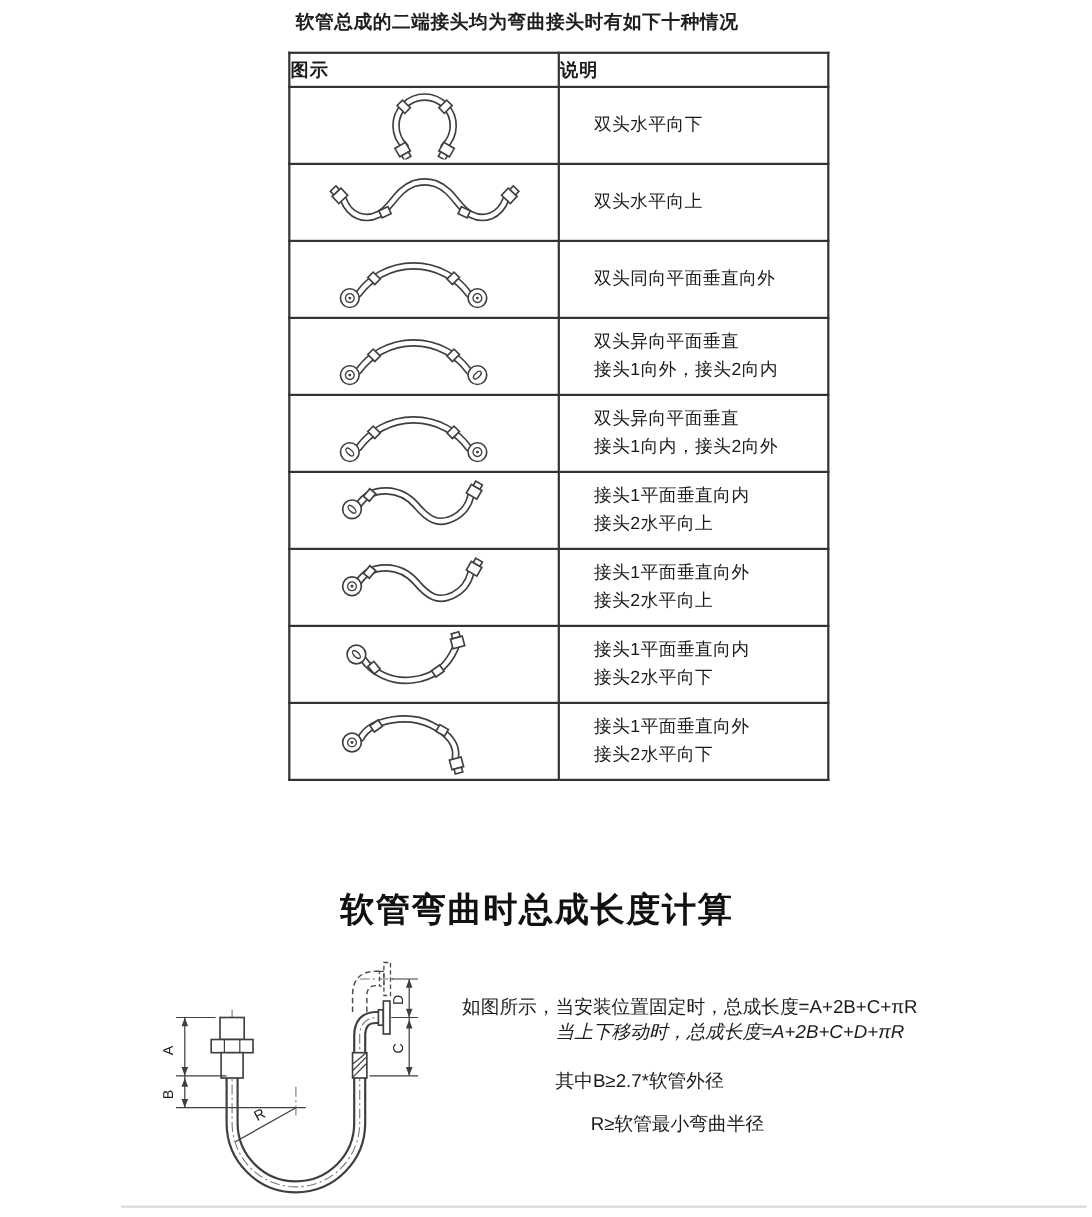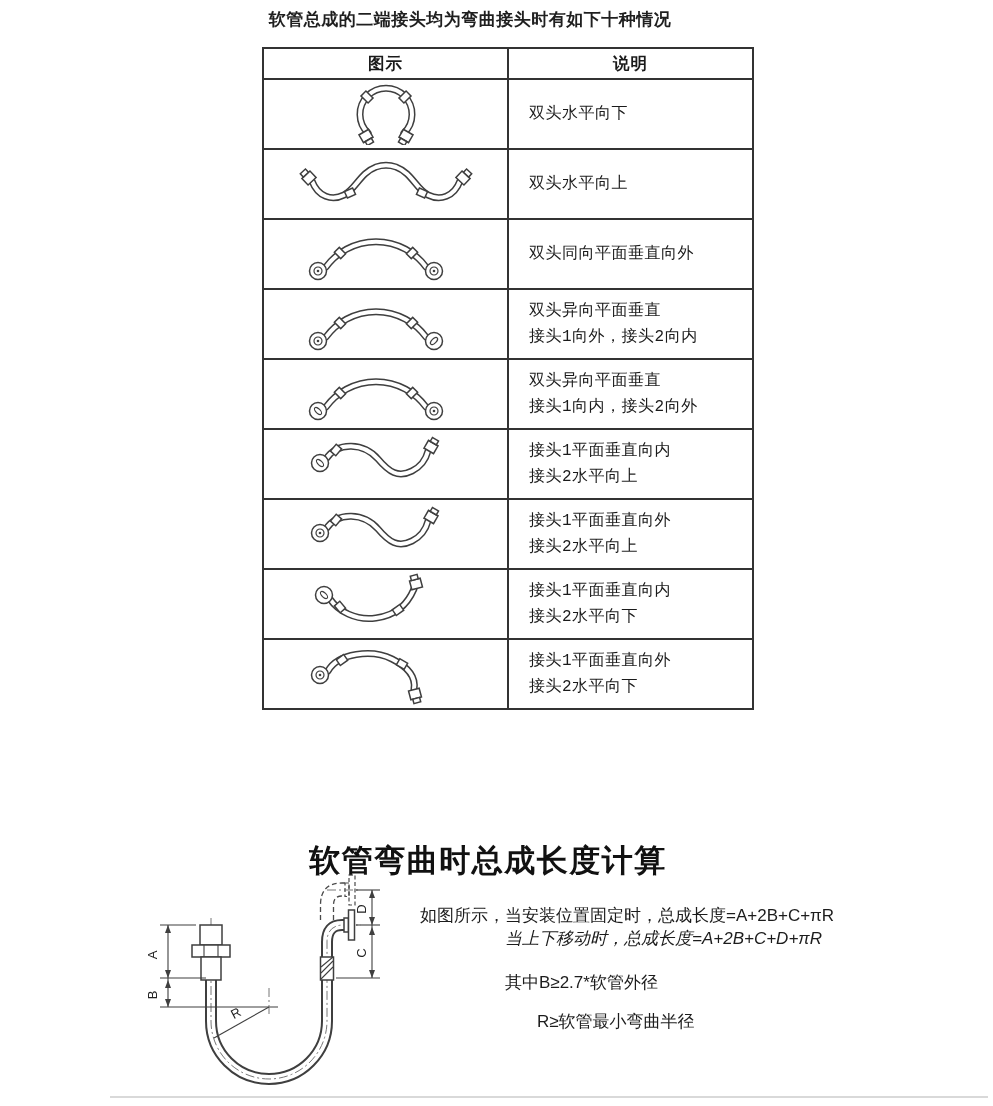--- a/index.html
+++ b/index.html
@@ -11,50 +11,50 @@
   .doc-title{
     position:absolute;top:8px;left:0;width:940px;text-align:center;
     font-size:17px;font-weight:700;letter-spacing:.5px;color:#1f1f1f;
   }
   table.tbl{
     position:absolute;left:262px;top:47px;width:492px;
     border-collapse:collapse;table-layout:fixed;
   }
   table.tbl th,table.tbl td{border:2px solid #333;}
   table.tbl th{
-    height:29px;font-size:16.5px;font-weight:bold;text-align:center;
+    height:29px;font-size:16.5px;font-weight:bold;text-align:left;
     padding:0;color:#1a1a1a;letter-spacing:1px;
   }
   table.tbl td{height:68px;padding:0;vertical-align:middle;}
   td.ill-cell{width:246px;text-align:center;}
   td.desc-cell{width:246px;}
   .desc-cell .dl{
-    padding-left:20px;font-size:16px;line-height:26px;color:#1a1a1a;
-    letter-spacing:.5px;white-space:nowrap;font-family:Liberation Mono, monospace;
+    padding-left:31px;font-size:16px;line-height:26px;color:#1a1a1a;
+    letter-spacing:.5px;white-space:nowrap;
   }
   .ill{display:block;margin:0 auto;}
   
   .to{fill:none;stroke:#3f3f3f;stroke-width:7;stroke-linecap:round;stroke-linejoin:round;}
   .ti{fill:none;stroke:#ffffff;stroke-width:4;stroke-linecap:round;stroke-linejoin:round;}
   .fit{fill:#fff;stroke:#3f3f3f;stroke-width:1.5;}
   .fo{fill:#fff;stroke:#3f3f3f;stroke-width:1.5;}
   .thin{fill:none;stroke:#3f3f3f;stroke-width:1.2;}
   .dot{fill:#3f3f3f;}
   
   .dto{fill:none;stroke:#3f3f3f;stroke-width:12;stroke-linecap:butt;}
   .dti{fill:none;stroke:#ffffff;stroke-width:8;stroke-linecap:butt;}
   .cl{fill:none;stroke:#777;stroke-width:1;stroke-dasharray:9 3 2 3;}
   .dim{stroke:#3f3f3f;stroke-width:1.1;}
   .dsh{fill:none;stroke:#4a4a4a;stroke-width:1.3;stroke-dasharray:5 3;}
   .dshr{fill:none;stroke:#4a4a4a;stroke-width:1.2;stroke-dasharray:4 2.5;}
   .arr{fill:#3f3f3f;}
   .dimt{font-family:"Liberation Sans","DejaVu Sans",sans-serif;font-size:13px;fill:#222;}
   .sec-heading{
     position:absolute;top:806px;left:0;width:976px;text-align:center;
-    font-size:31px;font-weight:bold;letter-spacing:1.5px;color:#111;margin-top:34px;
+    font-size:31px;font-weight:bold;letter-spacing:1.5px;color:#111;
   }
   .formula{position:absolute;left:420px;top:904px;font-size:17px;line-height:23px;color:#1c1c1c;}
   .formula .f2{padding-left:85px;font-style:italic;}
   .formula .f3{padding-left:85px;margin-top:21px;}
   .formula .f4{padding-left:117px;margin-top:16px;}
   .diagram{position:absolute;left:130px;top:862px;}
   .bottom-rule{position:absolute;top:1096px;left:110px;width:878px;height:2px;background:#d9d9d9;}
 </style>
 </head>
 <body>

